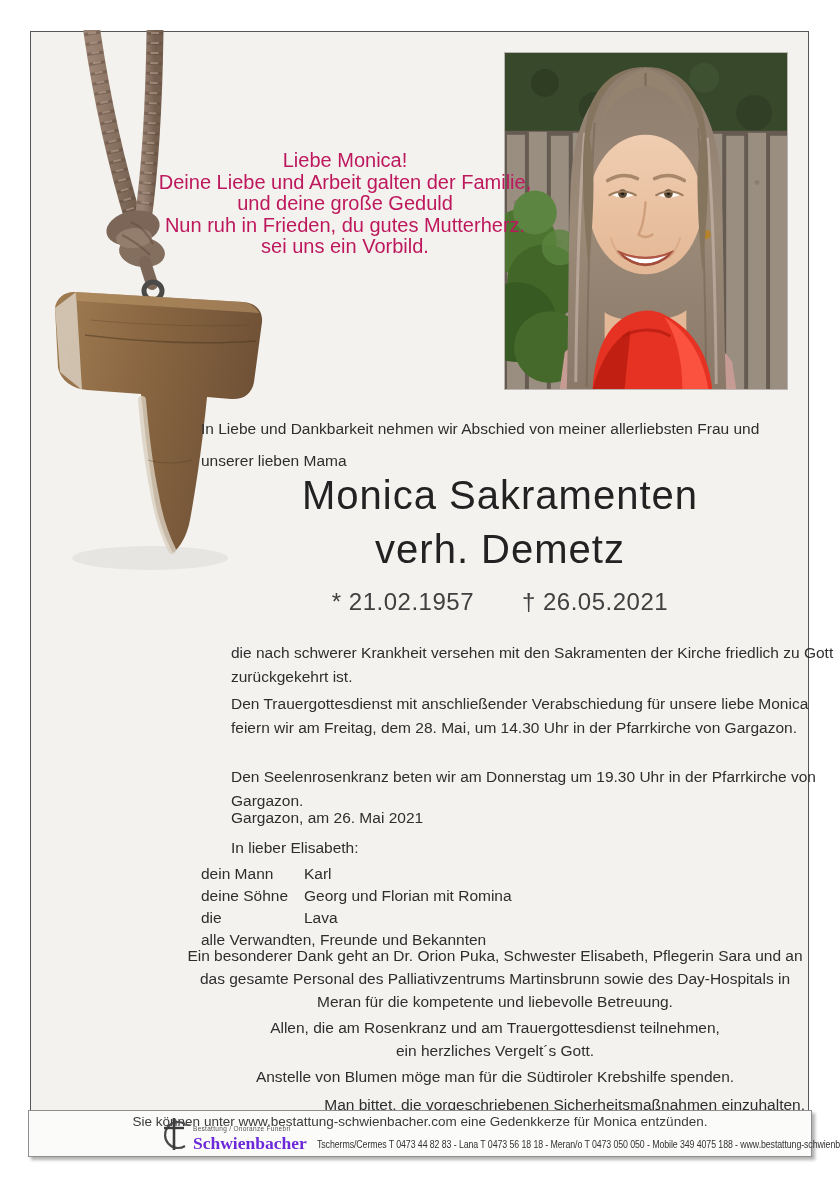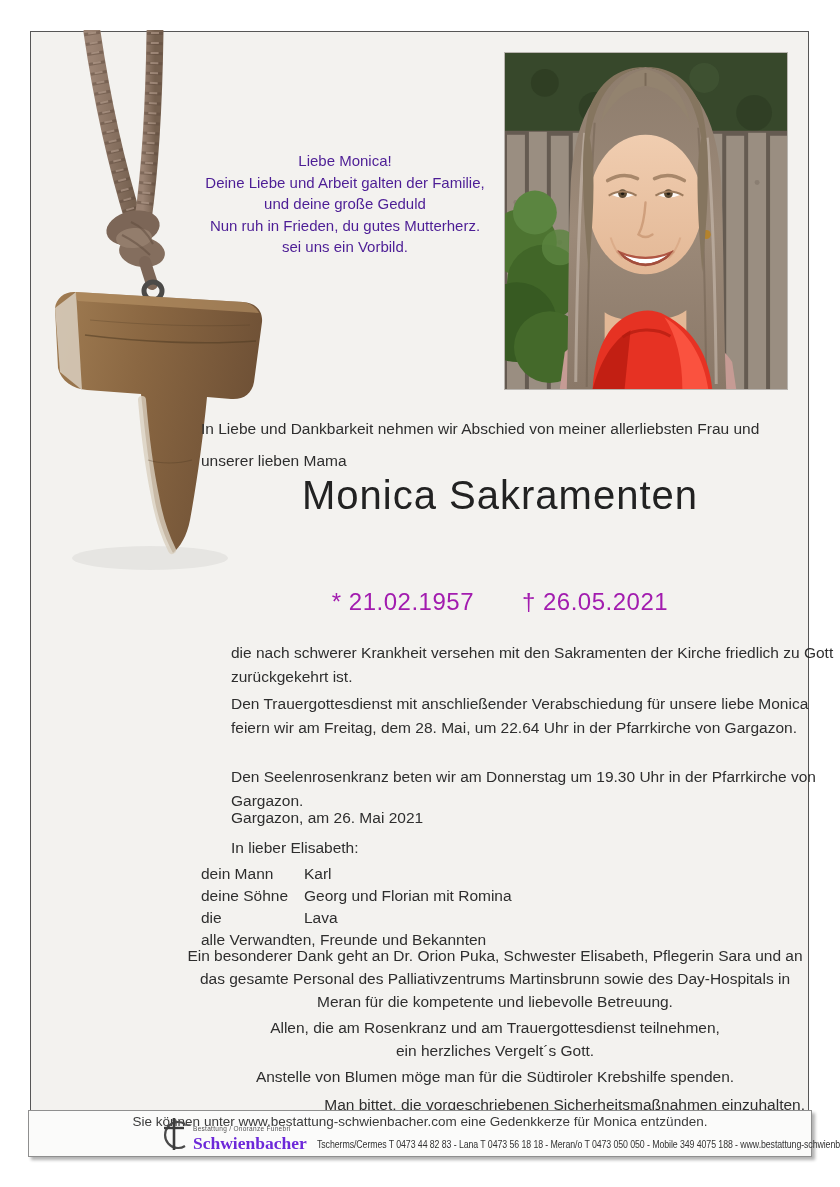--- a/index.html
+++ b/index.html
@@ -9,32 +9,32 @@
     -webkit-font-smoothing:antialiased;
   }
   .card-frame{
     position:absolute;left:30px;top:31px;width:779px;height:1124px;
     background:#f3f2ef;border:1px solid #565656;box-sizing:border-box;
   }
   .abs{position:absolute;}
   
   .poem{
     left:150px;top:150px;width:390px;text-align:center;
-    font-size:15px;line-height:21.5px;color:#4c1d95;
+    font-size:20px;line-height:21.5px;color:#be185d;
   }
   .intro{
     left:201px;top:413px;width:606px;font-size:15.5px;line-height:32px;
   }
   .deceased-name{
     left:180px;top:468px;width:640px;text-align:center;
     font-size:40px;line-height:54px;letter-spacing:1px;color:#222;
   }
   .dates{
     left:180px;top:588px;width:640px;text-align:center;
-    font-size:24px;letter-spacing:0.5px;color:#a21caf;
+    font-size:24px;letter-spacing:0.5px;color:#404040;
   }
   .dates .birth{margin-right:48px;}
   .para{left:201px;width:606px;font-size:15.5px;line-height:24px;margin-left:30px;}
   .p-death{top:641px;}
   .p-funeral{top:692px;}
   .p-rosary{top:765px;}
   .p-dateline{top:806px;}
   .p-remember{top:836px;}
   .family{left:201px;top:863px;width:606px;font-size:15.5px;line-height:22px;}
   .family-row{display:flex;}
@@ -261,28 +261,29 @@
   <div>Deine Liebe und Arbeit galten der Familie,</div>
   <div>und deine große Geduld</div>
   <div>Nun ruh in Frieden, du gutes Mutterherz.</div>
   <div>sei uns ein Vorbild.</div>
 </div>
 
 <div class="abs intro">In Liebe und Dankbarkeit nehmen wir Abschied von meiner allerliebsten Frau und unserer lieben Mama</div>
 
 <div class="abs deceased-name">
   <div>Monica Sakramenten</div>
+  <div>verh. Demetz</div>
 </div>
 
 <div class="abs dates">
   <span class="birth">* 21.02.1957</span><span>† 26.05.2021</span>
 </div>
 
 <div class="abs para p-death">die nach schwerer Krankheit versehen mit den Sakramenten der Kirche friedlich zu Gott zurückgekehrt ist.</div>
-<div class="abs para p-funeral">Den Trauergottesdienst mit anschließender Verabschiedung für unsere liebe Monica feiern wir am Freitag, dem 28. Mai, um 22.64 Uhr in der Pfarrkirche von Gargazon.</div>
+<div class="abs para p-funeral">Den Trauergottesdienst mit anschließender Verabschiedung für unsere liebe Monica feiern wir am Freitag, dem 28. Mai, um 14.30 Uhr in der Pfarrkirche von Gargazon.</div>
 <div class="abs para p-rosary">Den Seelenrosenkranz beten wir am Donnerstag um 19.30 Uhr in der Pfarrkirche von Gargazon.</div>
 <div class="abs para p-dateline">Gargazon, am 26. Mai 2021</div>
 <div class="abs para p-remember">In lieber Elisabeth:</div>
 
 <div class="abs family">
   <div class="family-row">
     <span class="rel">dein Mann</span>
     <span>Karl</span>
   </div>
   <div class="family-row">

